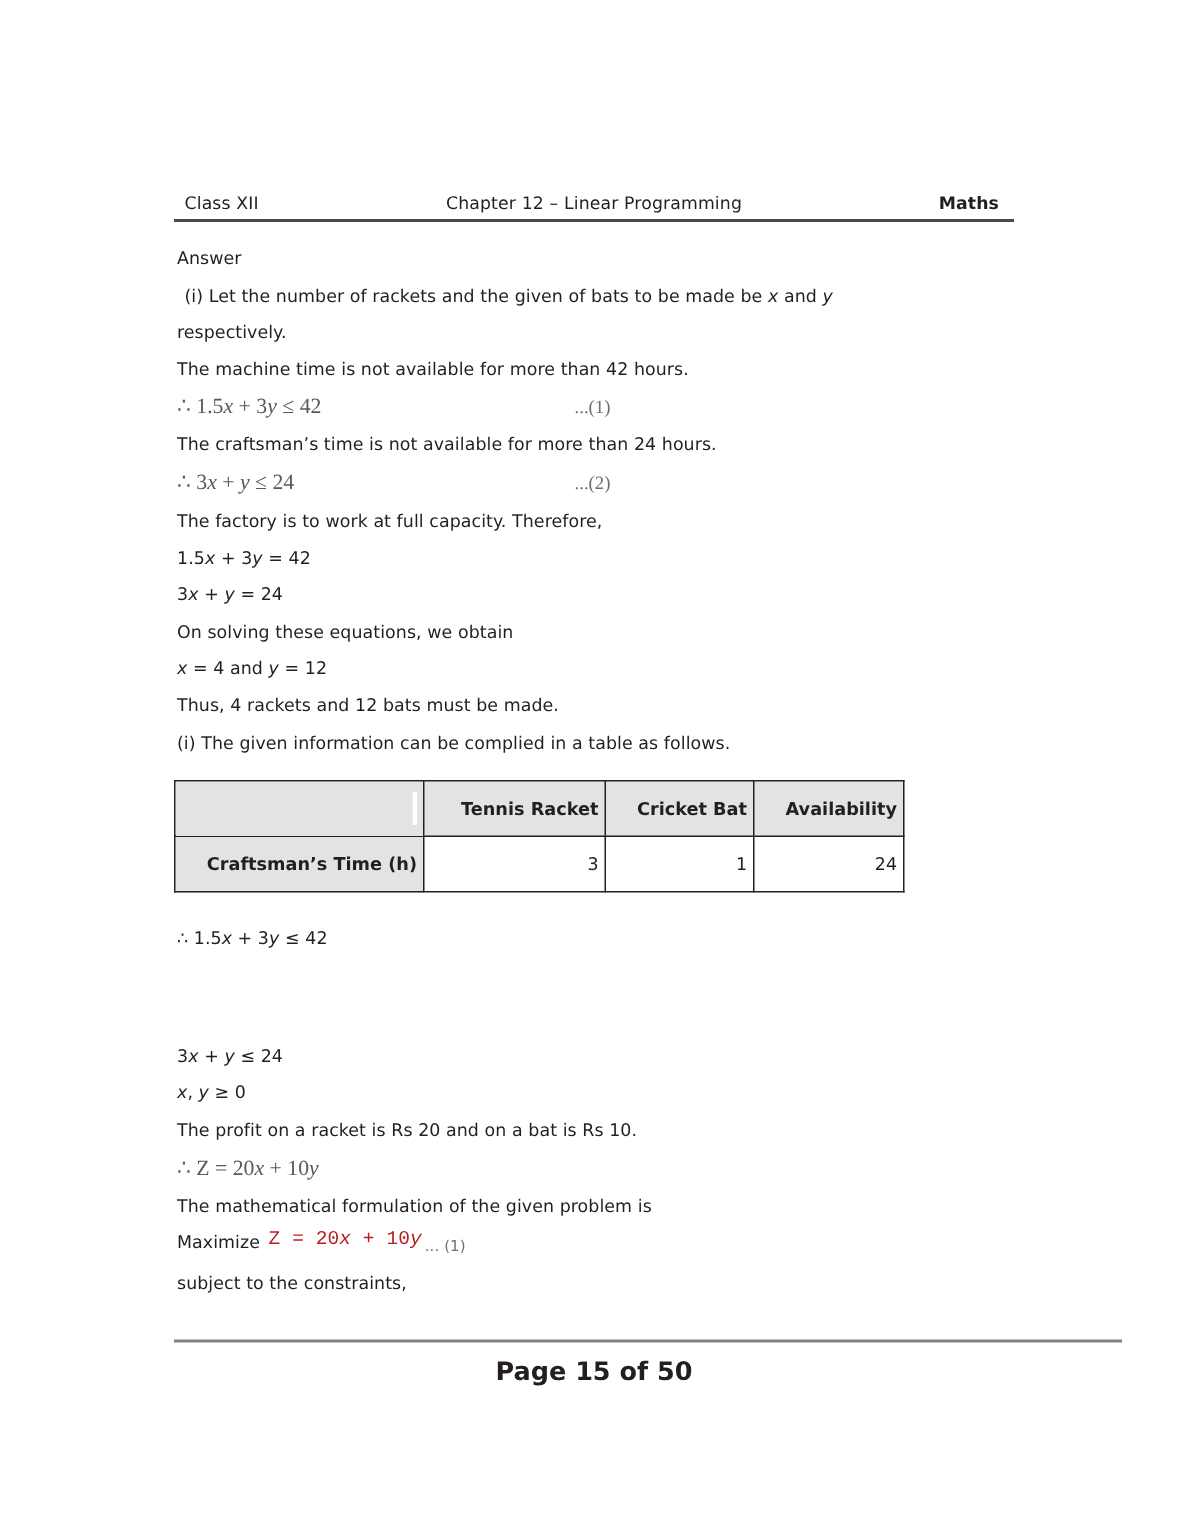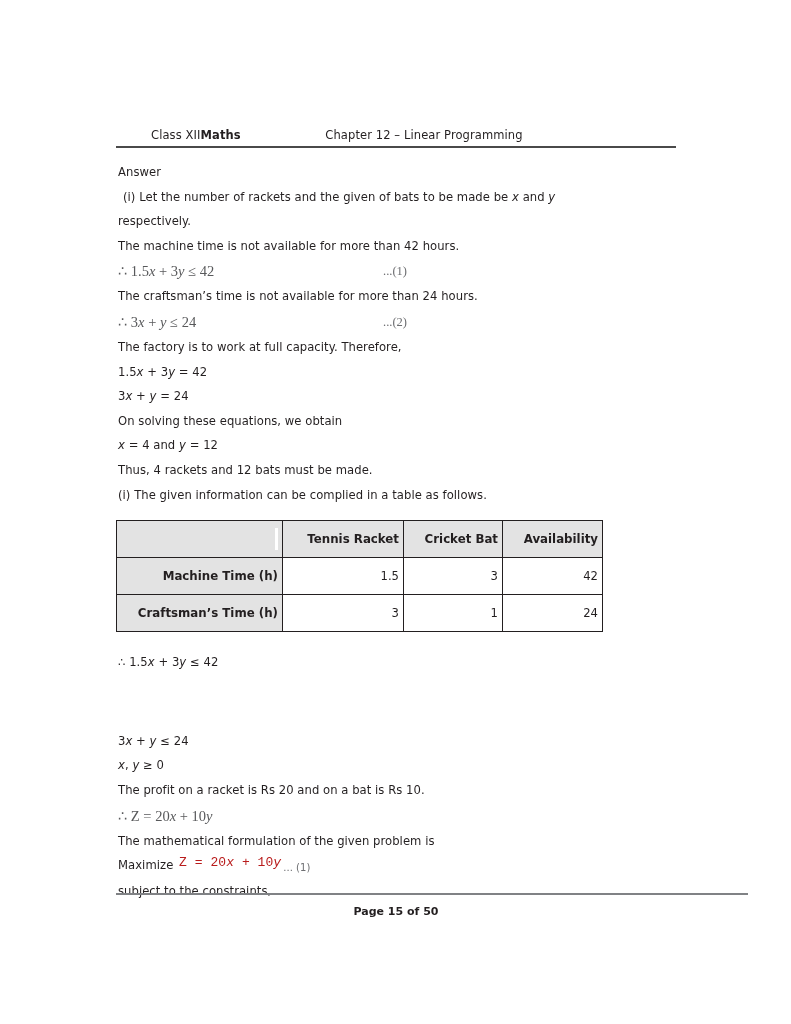--- a/index.html
+++ b/index.html
@@ -24,25 +24,24 @@
   }
 
   
   .doc-header {
     position: absolute;
     left: 116px;
     top: 128px;
     width: 560px;
     display: flex;
     align-items: baseline;
-    justify-content: flex-start;
+    justify-content: space-between;
     font-size: 11.5px;
     color: #231f20;
     letter-spacing: 0.1px;
-    margin-left: 28px;
   }
   .doc-header .hdr-center {
     position: absolute;
     left: 0;
     right: 0;
     text-align: center;
   }
   .doc-header .hdr-left { position: relative; z-index: 2; padding-left: 7px;}
   .doc-header .hdr-right { position: relative; z-index: 2; padding-right: 10px; font-weight: bold;}
 
@@ -168,21 +167,21 @@
     width: 632px;
     height: 2px;
     background: #808285;
   }
   .footer-text {
     position: absolute;
     left: 116px;
     top: 905px;
     width: 560px;
     text-align: center;
-    font-size: 11px;
+    font-size: 17px;
     font-weight: bold;
     color: #231f20;
   }
 </style>
 </head>
 <body>
 
 <div class="page">
 
   <div class="doc-header">
@@ -234,26 +233,20 @@
         <thead>
           <tr>
             <th class="corner-cell"></th>
             <th class="col-tr">Tennis Racket</th>
             <th class="col-cb">Cricket Bat</th>
             <th class="col-av">Availability</th>
           </tr>
         </thead>
         <tbody>
           <tr>
-            <th class="rowhead">Machine Time (h)</th>
-            <td class="val">1.5</td>
-            <td class="val">3</td>
-            <td class="val">42</td>
-          </tr>
-          <tr>
             <th class="rowhead">Craftsman’s Time (h)</th>
             <td class="val">3</td>
             <td class="val">1</td>
             <td class="val">24</td>
           </tr>
         </tbody>
       </table>
     </div>
 
     <div class="spacer-md"></div>

